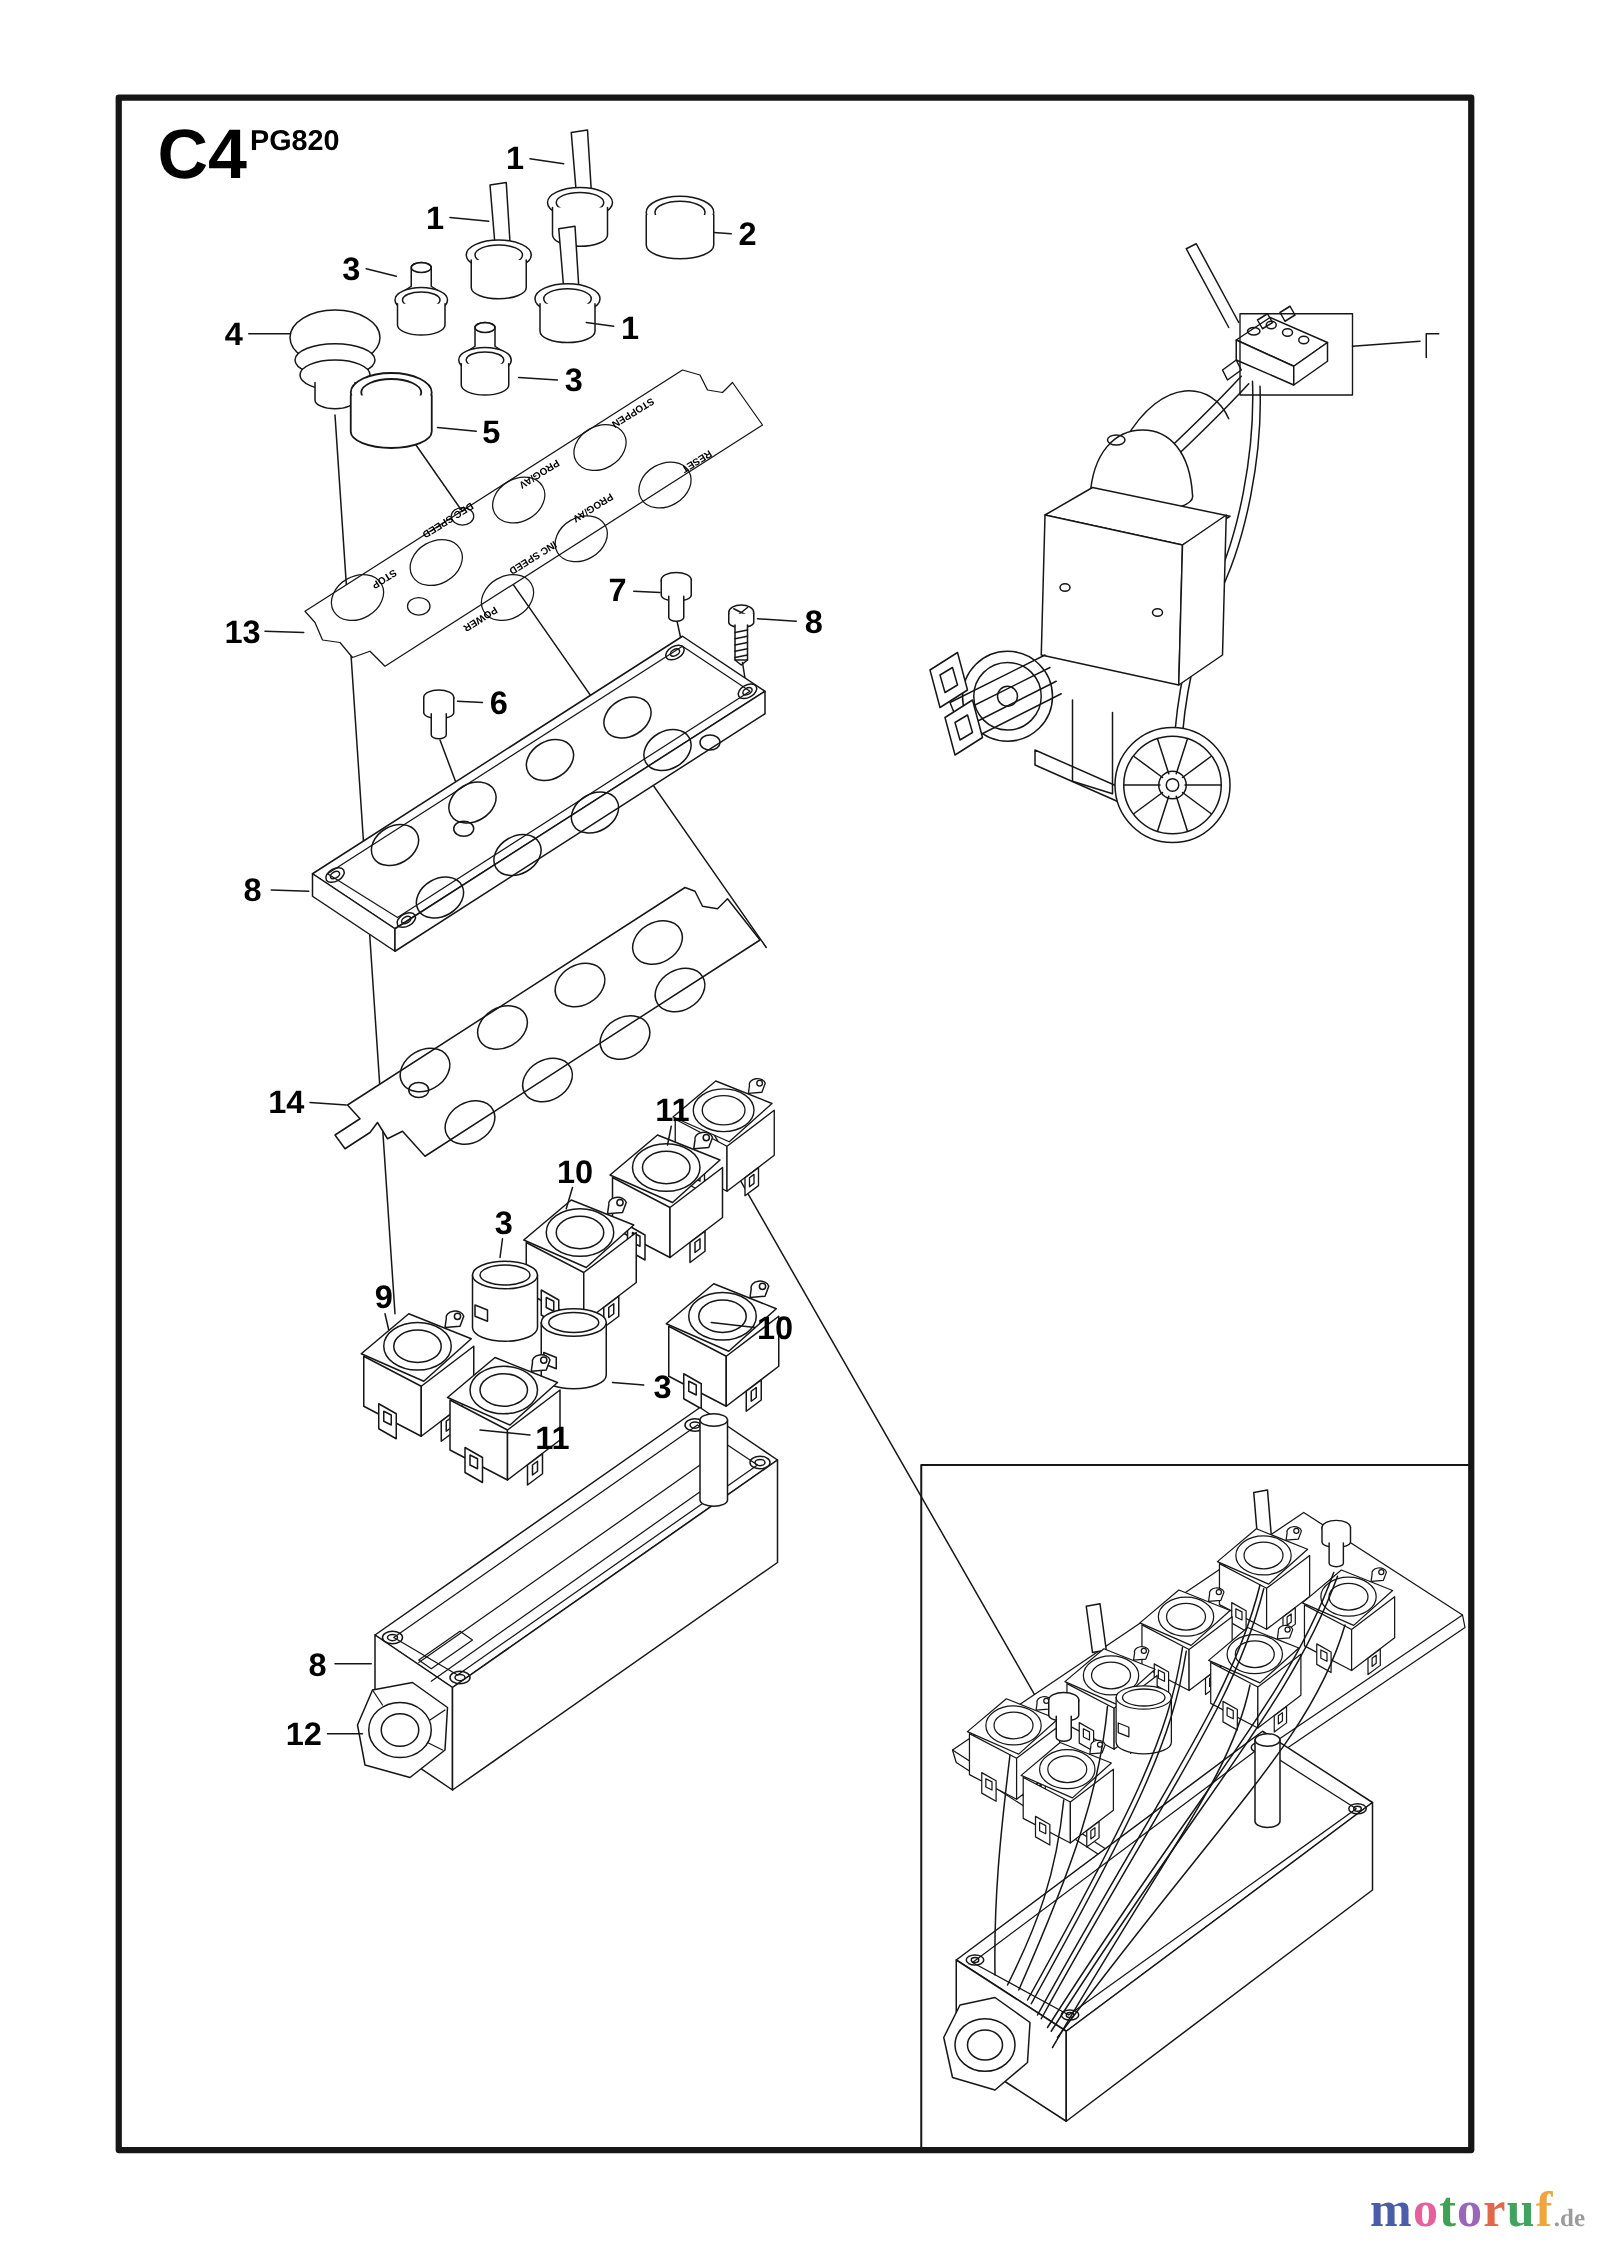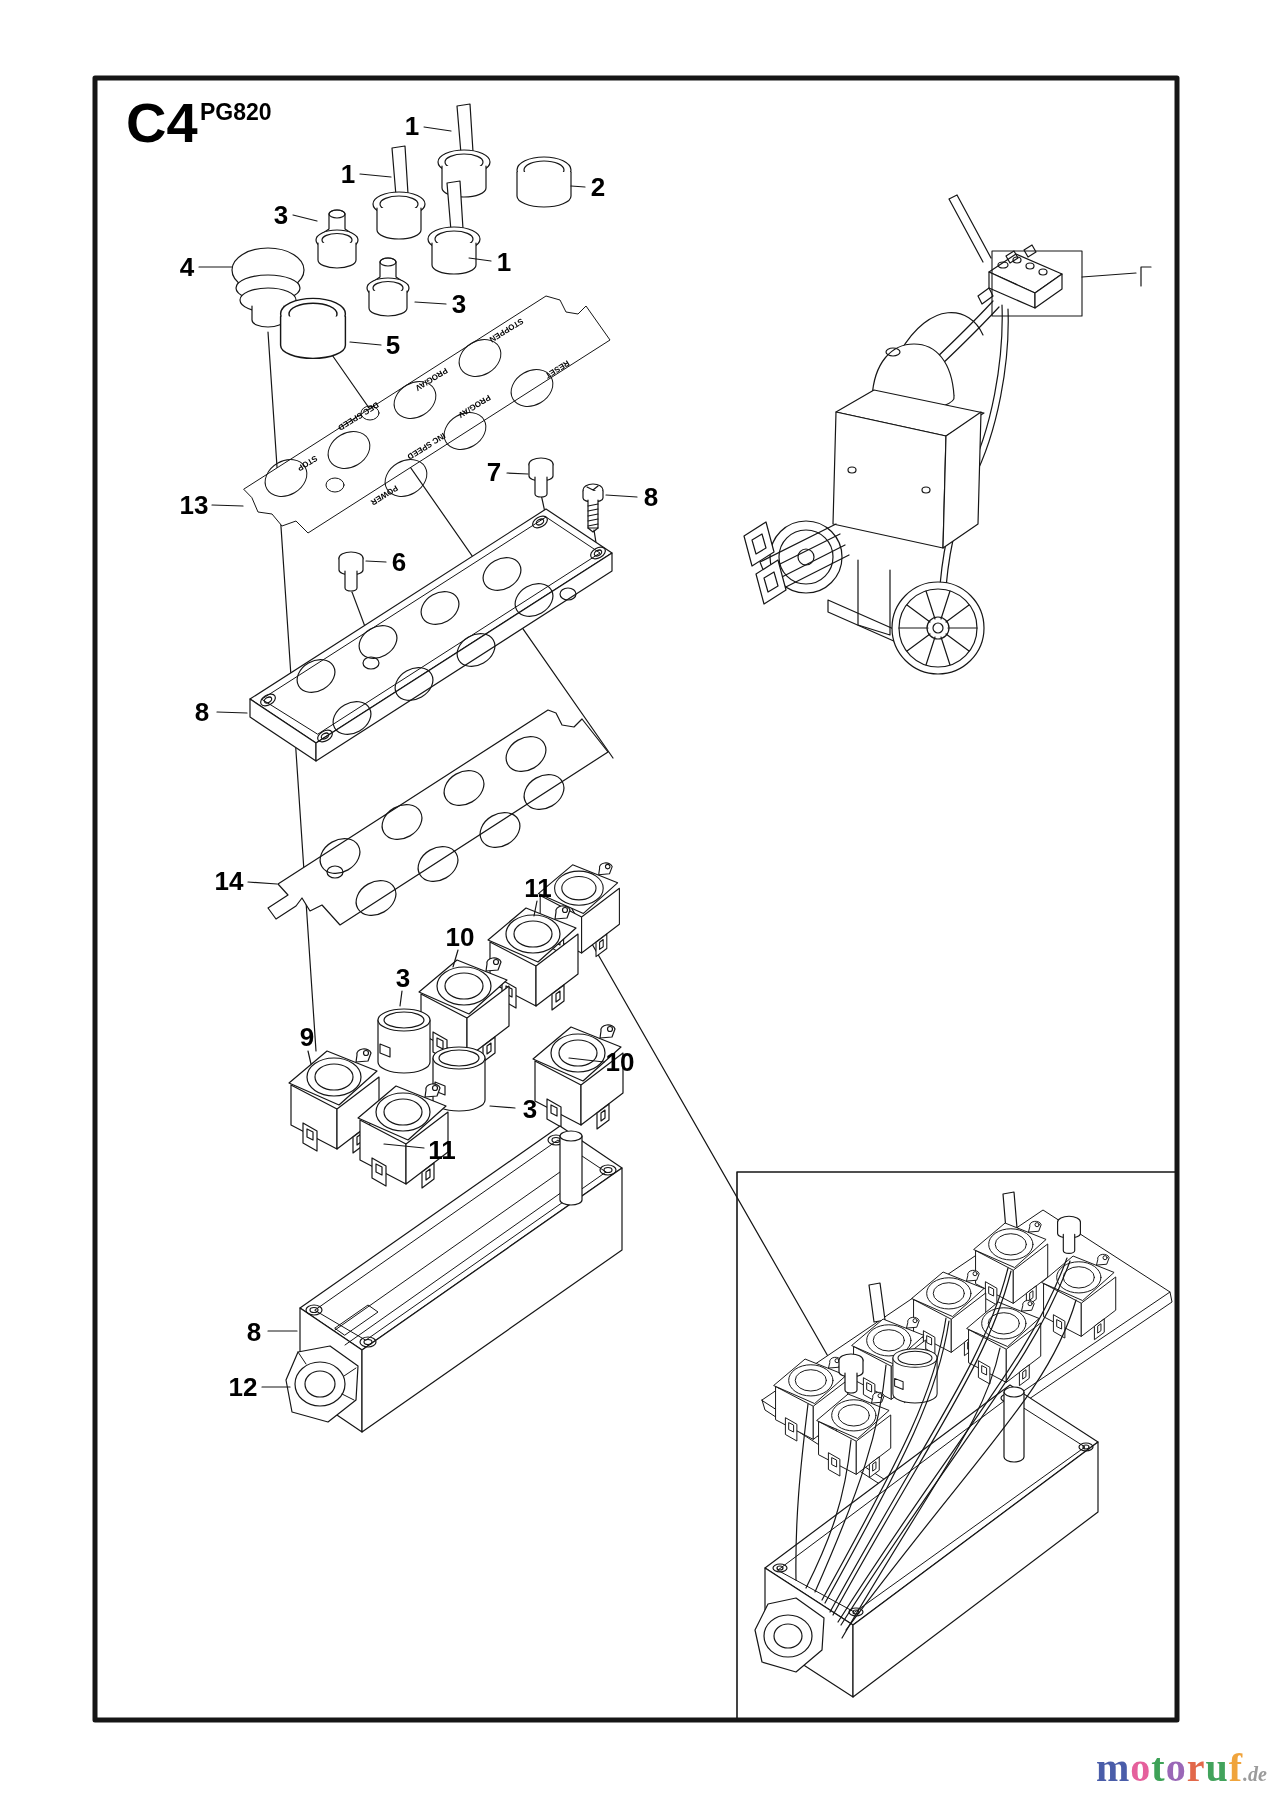--- a/index.html
+++ b/index.html
@@ -12,21 +12,21 @@
   .thin{stroke-width:1;}
   .frame{stroke-width:5;}
   .inset{stroke-width:1.6;}
   .detailrect{stroke-width:1.1;}
   .callout{font-size:26px;font-weight:bold;text-anchor:middle;}
   .title-main{font-size:56px;font-weight:bold;}
   .title-sub{font-size:23px;font-weight:bold;}
   .micro{font-size:8px;font-weight:bold;text-anchor:middle;}
   .logo{position:absolute;left:1096px;top:1744px;font-family:"Liberation Serif",serif;
         font-weight:bold;font-size:40px;letter-spacing:1px;white-space:nowrap;}
-  .logo .tld{font-size:20px;letter-spacing:0;font-style:italic;}
+  .logo .tld{font-size:20px;letter-spacing:0;}
 </style>
 </head>
 <body>
 
 <div class="page">
 <svg width="1284" height="1800" viewBox="0 0 1284 1800">
 
   <defs>
 
     <g id="boot1">

